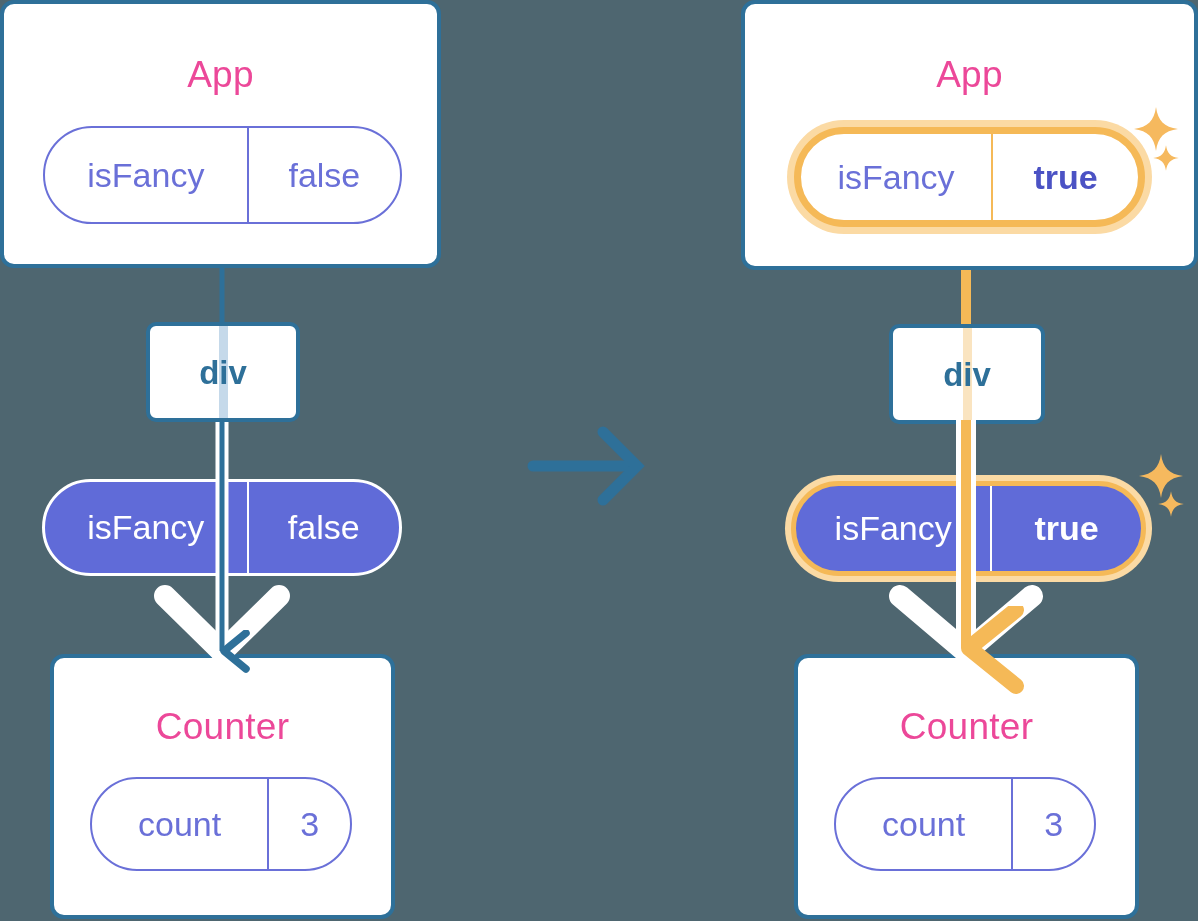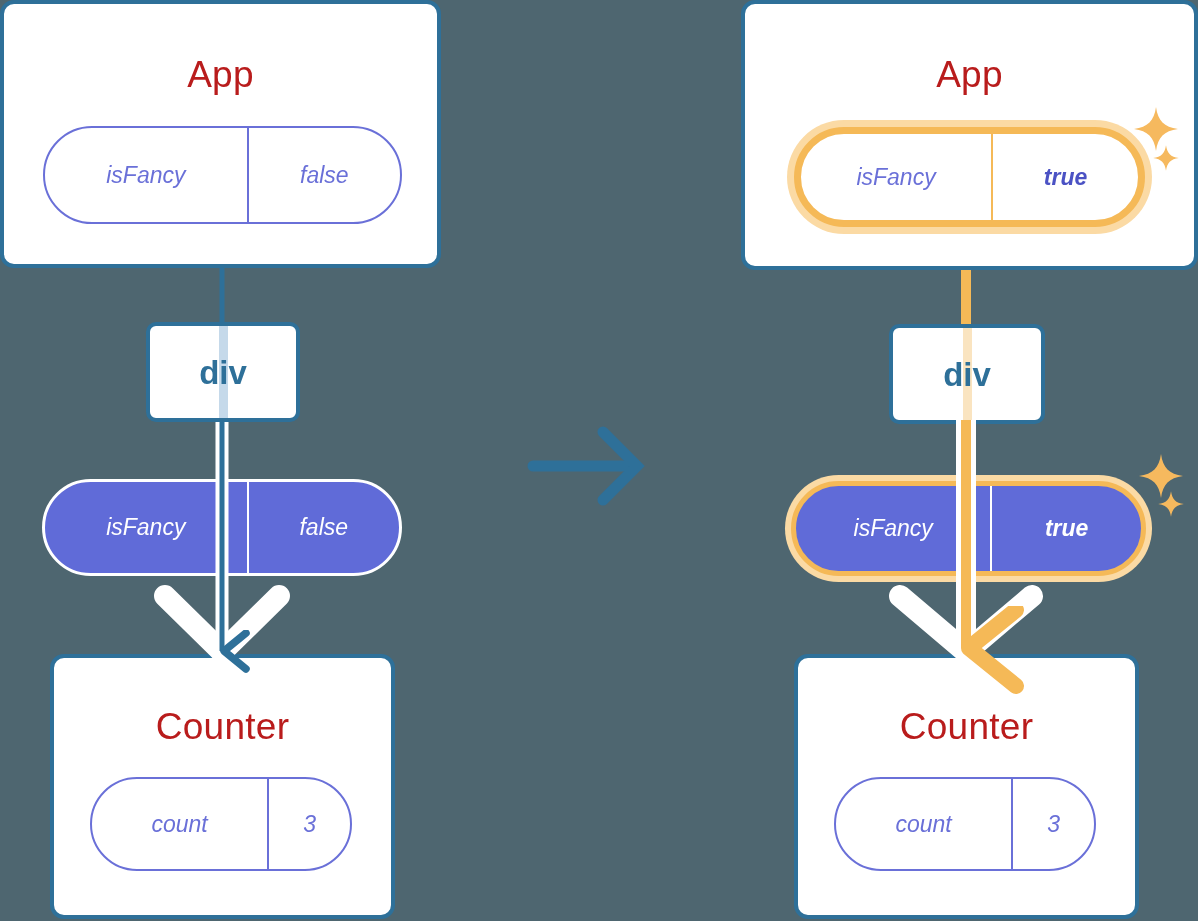--- a/index.html
+++ b/index.html
@@ -30,21 +30,21 @@
     background: #ffffff;
     border: 4px solid #2e7099;
     border-radius: 14px;
     z-index: 4;
   }
   .comp-title {
     position: absolute;
     left: 0;
     width: 100%;
     text-align: center;
-    color: #b91c1c;
+    color: #ec4899;
     font-size: 37px;
     font-weight: 400;
     letter-spacing: 0.3px;
     white-space: nowrap;
   }
 
   
   .div-box {
     position: absolute;
     box-sizing: border-box;
@@ -84,22 +84,21 @@
     align-items: stretch;
     border-radius: 999px;
     z-index: 8;
   }
   .pill-key, .pill-val {
     display: flex;
     align-items: center;
     justify-content: center;
     box-sizing: border-box;
     white-space: nowrap;
-    font-size: 23px;
-    font-style: italic;
+    font-size: 34px;
   }
 
   
   .pill.outline {
     background: #ffffff;
     border: 2px solid #6a70d8;
   }
   .pill.outline .pill-key,
   .pill.outline .pill-val { color: #6a70d8; }
   .pill.outline .pill-val { border-left: 2px solid #6a70d8; }

